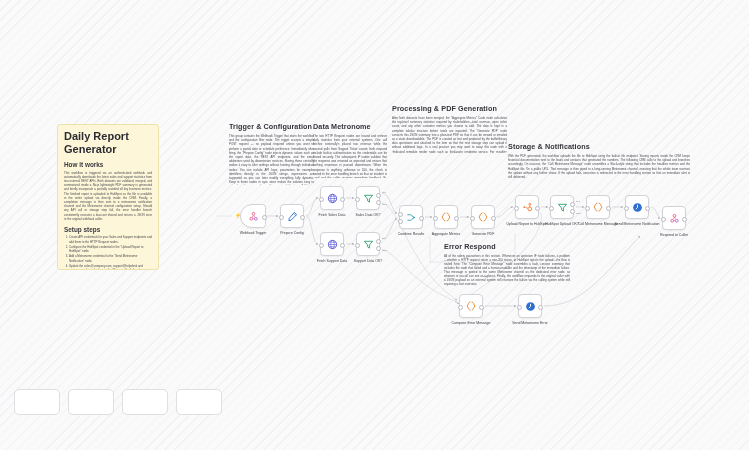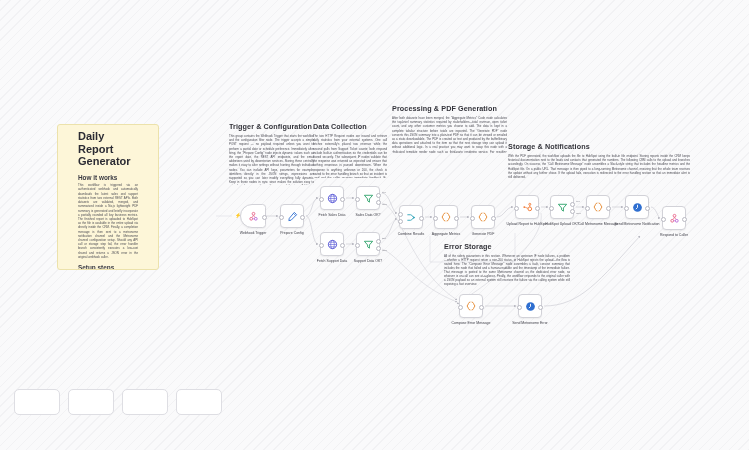--- a/index.html
+++ b/index.html
@@ -13,21 +13,21 @@
   #canvas{position:absolute;inset:0;}
   svg.edges{position:absolute;left:0;top:0;width:749px;height:450px;pointer-events:none;}
 
   
   .sticky{
     position:absolute;
     background:#fdf6d8;
     border:1px solid #ece2ab;
     border-radius:3px;
     box-sizing:border-box;
-    padding:5px 20px;
+    padding:5px 6px;
     overflow:hidden;
   }
   .sticky.plain{background:transparent;border:none;padding:0;}
   .sticky-title{
     font-size:7.2px;font-weight:bold;color:#33333a;
     margin:0 0 3px 0;line-height:1.1;letter-spacing:.1px;
   }
   .sticky-h1{
     font-size:11px;font-weight:bold;color:#2b2b33;
     margin:0 0 6px 0;line-height:1.15;
@@ -161,36 +161,36 @@
 
     </ol>
   </div>
 
   <div class="sticky plain" style="left:223px;top:123px;width:85px;height:62px;margin-left:6px;">
     <div class="sticky-title">Trigger &amp; Configuration</div>
     <p class="sticky-body">This group contains the Webhook Trigger that starts the workflow and the configuration filter node. The trigger accepts a simple POST request — no payload required unless you want to perform a partial date or schedule preference. Immediately after firing, the "Prepare Config" node injects dynamic values such as the report date, the REST API endpoints, and the email addresses used by downstream services. Storing these centrally makes it easy to alter settings without hunting through individual nodes. You can include API keys, parameters for example, identifiers directly in the JSON strings, expressions are supported so you can later modify everything fully dynamic. Keep in these nodes in sync since makes the solution easy to extend, and you can change the names of the tags. Additional endpoints from the data dynamically or HUGE values, so any modules here all cascade—always into within the "Prepare Node" before before going live.</p>
   </div>
 
   <div class="sticky plain" style="left:313px;top:123px;width:74px;height:55px;">
-    <div class="sticky-title">Data Collection</div>
+    <div class="sticky-title">Data Metronome</div>
     <p class="sticky-body">The two HTTP Request nodes are issued and retrieve daily statistics from your external systems. One call fetches externally's placed raw revenue while the second pulls from Support Ticket counts; both respond include built-in authentication so the credentials can be stored securely. The subsequent IF nodes validate that the response was returned as expected and ensure that nothing erroneous is passed downstream. When the response is anything unknown or 200, the check is routed to the error handling branch so that an incident is send and the caller receives immediate feedback. By keeping identify a page fetching separate, if both calls succeed, the results are passed to the Merge node, where they are combined into a single item ready for aggregation.</p>
   </div>
 
   <div class="sticky plain" style="left:392px;top:105px;width:115px;height:48px;">
     <div class="sticky-title">Processing &amp; PDF Generation</div>
     <p class="sticky-body">After both datasets have been merged, the "Aggregate Metrics" Code node calculates the top-level summary statistics required by stakeholders—total revenue, open ticket count, and any other customer metrics you choose to add. The data is kept in a complete tabular structure before totals are exported. The "Generate PDF" node converts this JSON summary into a plain-text PDF so that it can be viewed or emailed as a static downloadable. The PDF is created as text and produced by the buffer/binary data operations and attached to the item so that the next storage step can upload it without additional logic. In a real practice you may want to swap this node with a dedicated template render node such as third-party rendering service. For resulting binary contains both the human-readable metrics and a ready-to-email document.</p>
   </div>
 
   <div class="sticky plain" style="left:508px;top:123px;width:182px;height:42px;margin-top:20px;">
     <div class="sticky-title">Storage &amp; Notifications</div>
     <p class="sticky-body">With the PDF generated, the workflow uploads the file to HubSpot using the built-in file endpoint. Storing reports inside the CRM keeps historical documentation next to the leads and contacts that generated the numbers. The following CRM calls to the upload and branches accordingly. On success, the "Call Metronome Message" node assembles a Slack-style string that includes the headline metrics and the HubSpot file. On a public URL. That message is then piped to a long-running Metronome channel, ensuring that the whole team receives the update without any further chase. If the upload fails, execution is redirected to the error handling section so that an immediate alert is still delivered.</p>
   </div>
 
   <div class="sticky plain" style="left:444px;top:243px;width:126px;height:44px;">
-    <div class="sticky-title">Error Storage</div>
+    <div class="sticky-title">Error Respond</div>
     <p class="sticky-body tight">All of the safety guarantees in this section. Whenever an upstream IF node failures, a problem—whether a HTTP request return a non-200 status, or HubSpot rejects the upload—the flow is routed here. The "Compose Error Message" node assembles a fault, concise summary that includes the node that failed and a human-readable and the timestamp of the immediate failure. That message is posted to the same Metronome channel as the dedicated error node, so whoever is on-call can see at-a-glance. Finally, the workflow responds to the original caller with a JSON payload so an external system still receives the failure via the calling system while still exposing a fast overview.</p>
   </div>
 
   <div class="node trigger" style="left:240px;top:204px;">
     <span class="trig-bolt">⚡</span>
     <svg class="ico" width="11" height="11" viewBox="0 0 24 24">
       <circle cx="7" cy="17" r="3" fill="none" stroke="#e8668a" stroke-width="2"></circle>
       <circle cx="17" cy="17" r="3" fill="none" stroke="#b96ad9" stroke-width="2"></circle>
       <circle cx="12" cy="6" r="3" fill="none" stroke="#e8668a" stroke-width="2"></circle>
       <path d="M12 9 L9 14 M15 14 L12 9" stroke="#e8668a" stroke-width="1.6" fill="none"></path>

